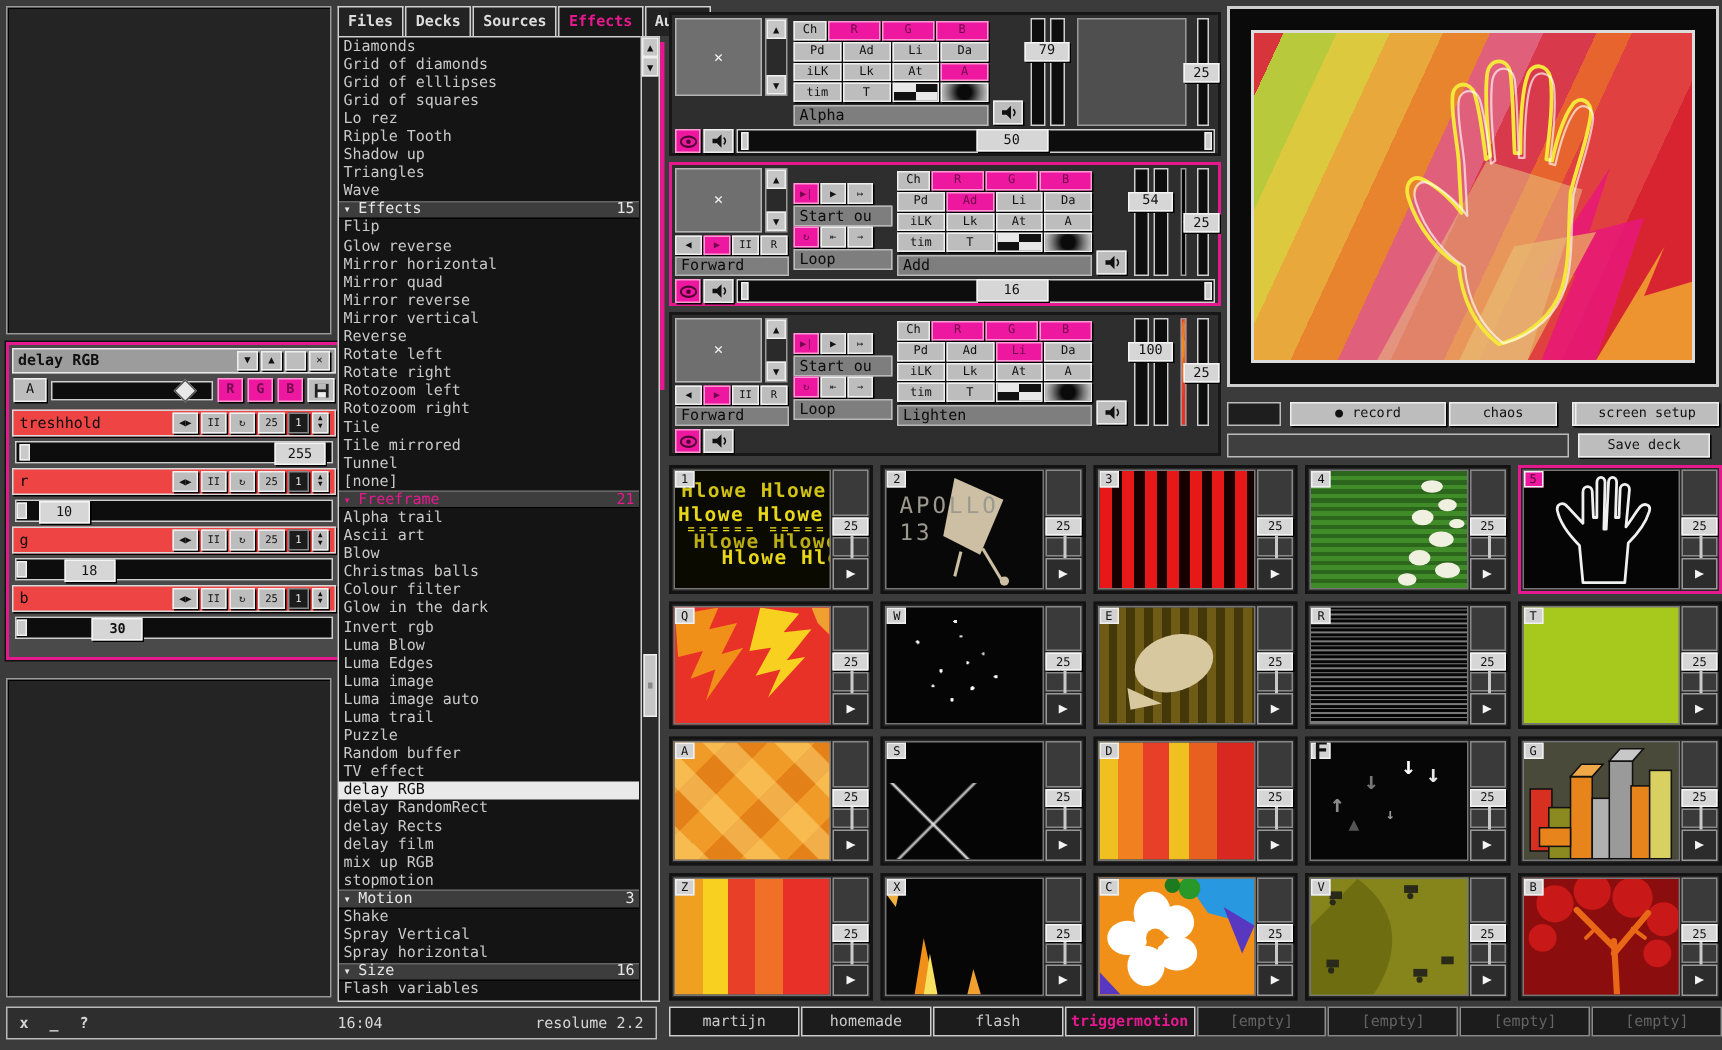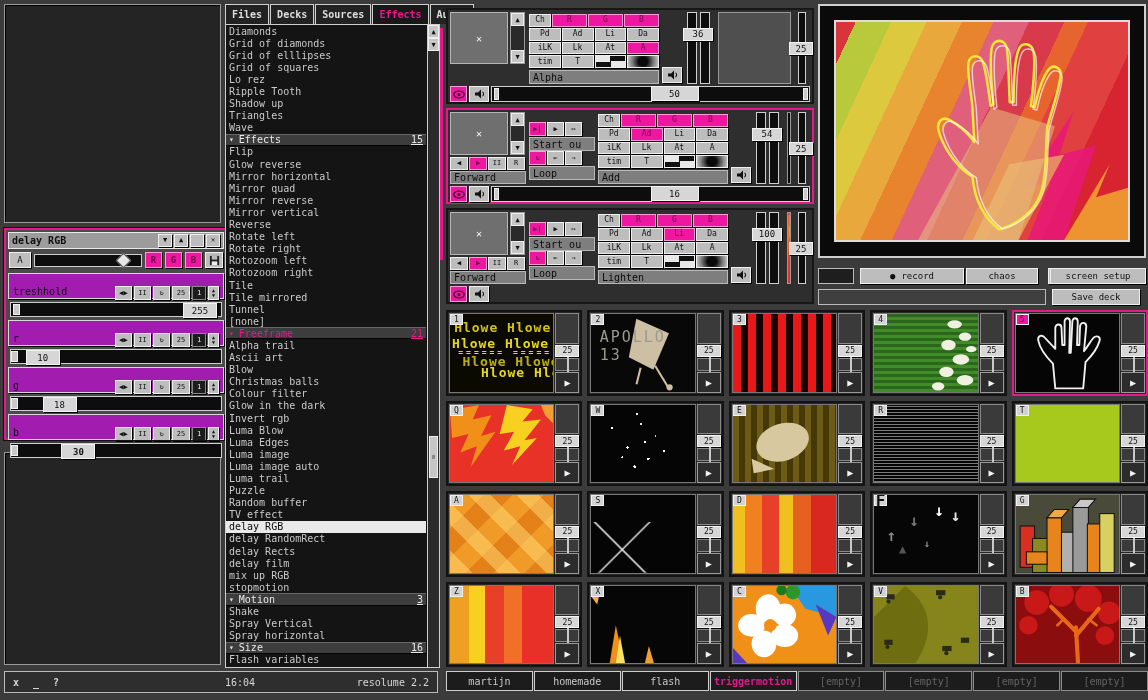--- a/index.html
+++ b/index.html
@@ -30,22 +30,22 @@
   #fxpanel .tbar .t { flex:1; font-weight:bold; }
   #fxpanel .tbar .btn { width:14px; height:13px; font-size:7px; }
   .fxalpha { height:22px; display:flex; gap:3px; align-items:center; padding:2px 1px; }
   .fxalpha .a { width:22px; height:16px; }
   .fxalpha .track { flex:1; height:13px; }
   .fxalpha .diam { position:absolute; top:0px; width:11px; height:11px; background:#e8e8e8;
     transform:rotate(45deg); border:1px solid #555; }
   .fxalpha .ch { width:17px; height:16px; font-weight:bold; }
   .fxalpha .disk { width:18px; height:16px; }
   .fxrow { margin-top:2px; }
-  .fxrow .lab { height:18px; background:#a21caf; border:1px solid #d8d8d8; box-shadow:1px 1px 0 #000;
-    color:#0c0c0c; display:flex; align-items:flex-start; padding:12px 4px; }
+  .fxrow .lab { height:18px; background:#ef4444; border:1px solid #d8d8d8; box-shadow:1px 1px 0 #000;
+    color:#0c0c0c; display:flex; align-items:center; padding:0 4px; }
   .fxrow .lab .name { flex:1; }
   .fxrow .lab .btn { width:17px; height:14px; margin-left:2px; font-size:7px; }
   .fxrow .lab .btn.num { width:18px; }
   .fxrow .lab .step { width:14px; height:14px; margin-left:2px; }
   .fxrow .lab .spin { width:11px; height:14px; flex-direction:column; font-size:5px; line-height:1; }
   .fxrow .slide { height:17px; margin-top:2px; position:relative; }
   .fxrow .slide .track { position:absolute; inset:1px 2px; }
   .fxrow .cap { position:absolute; top:1px; bottom:1px; width:7px; background:#c9c9c9;
     border:1px solid #f0f0f0; }
   .fxrow .vb { position:absolute; top:0; height:15px; width:34px; }
@@ -56,21 +56,21 @@
   .btab { flex:0 0 auto; padding:0 6px; background:#222; border:1px solid #d0d0d0;
     border-bottom:none; display:flex; align-items:center; color:#ddd; font-weight:bold; }
   .btab.active { color:#e6188e; background:#181818; }
   #blist { position:absolute; top:20px; bottom:0; left:0; right:0; background:#141414;
     border:1px solid #cfcfcf; overflow:hidden; padding-right:13px; }
   .brow { height:12.1px; display:flex; align-items:center; padding:0 3px; color:#c9c9c9;
     white-space:nowrap; }
   .brow.sel { background:#e9e9e9; color:#0a0a0a; }
   .brow.head { background:#3d3d3d; color:#e8e8e8; border-top:1px solid #666; border-bottom:1px solid #000; }
   .brow.head.pinkh { color:#e6188e; }
-  .brow.head .cnt { margin-left:auto;text-decoration:underline; }
+  .brow.head .cnt { margin-left:auto; }
   .brow.head .arr { margin-right:5px; font-size:8px; }
   #bscroll { position:absolute; top:20px; bottom:0; right:0; width:13px; background:#2a2a2a;
     border:1px solid #cfcfcf; display:flex; flex-direction:column; }
   #bscroll .sb { height:13px; background:#c6c6c6; color:#111; font-size:7px; display:flex;
     align-items:center; justify-content:center; border:1px solid #eee; }
   #bscroll .sthumb { position:absolute; left:1px; right:1px; top:64%; height:42px;
     background:#c6c6c6; border:1px solid #eee; }
   #bscroll .sthumb::after { content:""; position:absolute; left:2px; right:2px; top:18px;
     height:4px; background:#8a8a8a; }
   #pinkdiv { left:440px; top:28px; width:3px; height:232px; background:#e6188e; }
@@ -438,21 +438,21 @@
         </div>
         <span class="btn spkbtn">
           <svg width="13" height="12" viewBox="0 0 16 16">
             <polygon points="2,6 6,6 10,2 10,14 6,10 2,10" fill="#111"></polygon>
             <path d="M12,5 q3,3 0,6" stroke="#111" stroke-width="1.4" fill="none"></path>
           </svg>
         </span>
         <div class="level">
           <div class="track t1"></div>
           <div class="track t2"></div>
-          <span class="valbox">36</span>
+          <span class="valbox">79</span>
         </div>
         <div class="sthumb th-none"></div>
         <div class="rslider">
           <div class="track"></div>
           <span class="valbox">25</span>
         </div>
       </div>
       <div class="sbottom">
         <span class="eyebtn">
           <svg width="12" height="9" viewBox="0 0 14 10">

